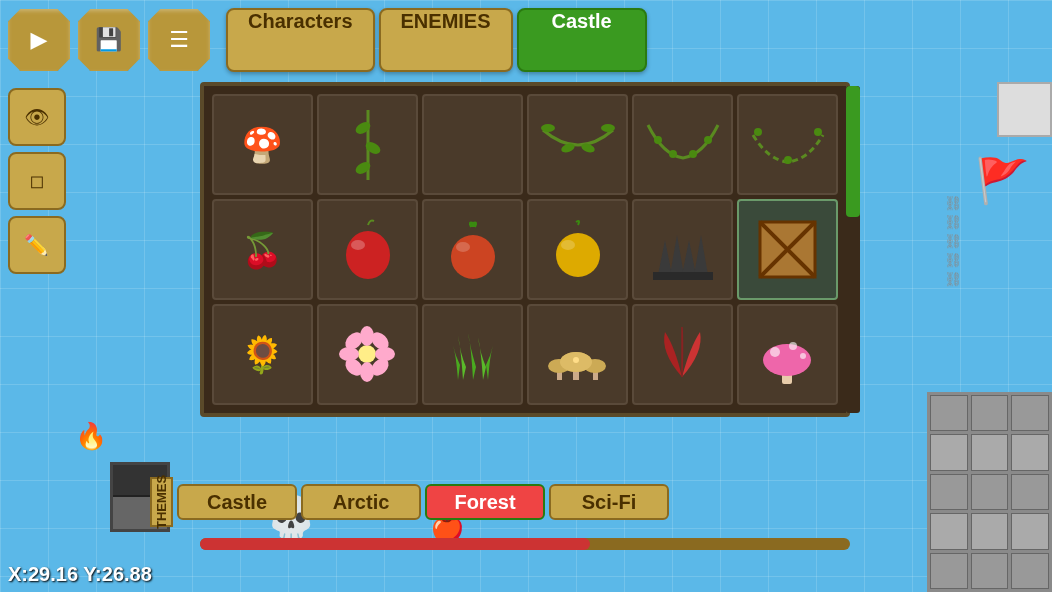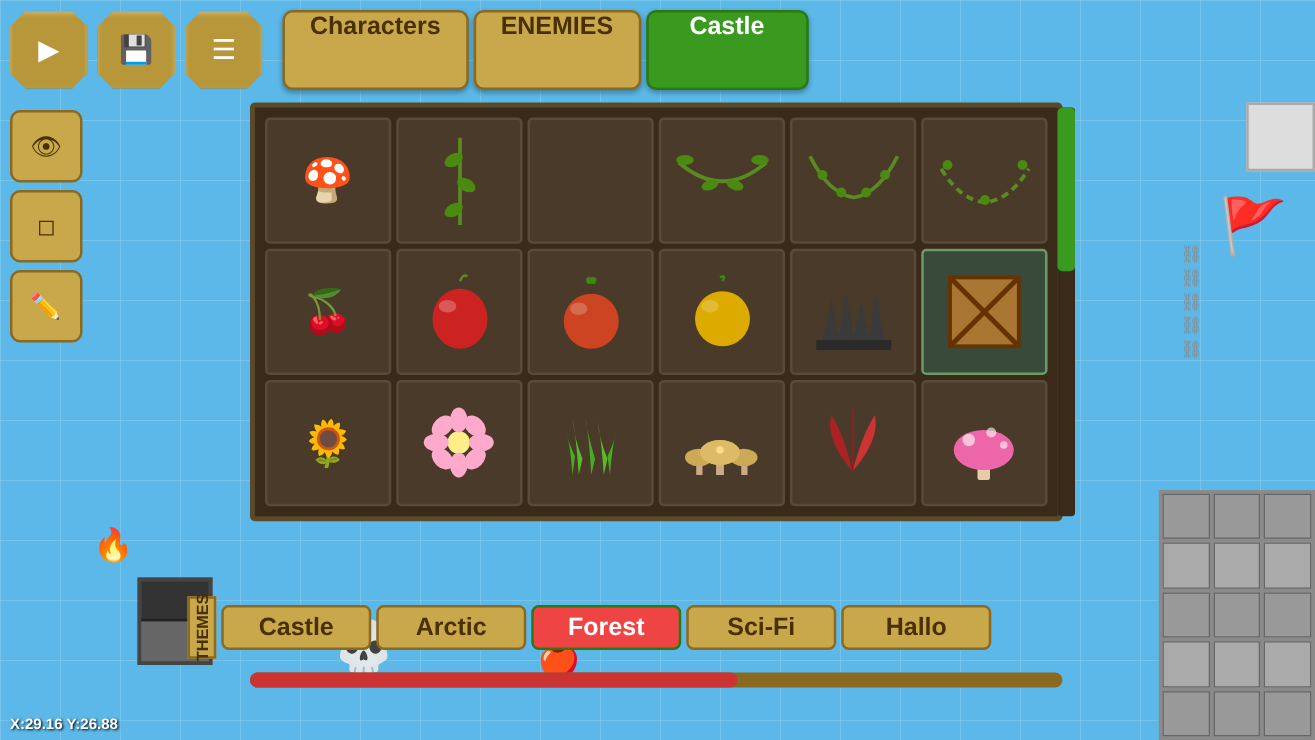--- a/index.html
+++ b/index.html
@@ -245,21 +245,21 @@
       height: 100%;
       background: #cc3333;
       border-radius: 6px;
     }
 
     
     .coords {
       position: absolute;
       bottom: 6px;
       left: 8px;
-      font-size: 12px;
+      font-size: 20px;
       color: #fff;
       font-weight: bold;
       text-shadow: 1px 1px 2px #000;
       z-index: 30;
     }
 
     
     .white-panel {
       position: absolute;
       top: 82px;
@@ -474,23 +474,20 @@
     </div>
     <div class="theme-tab">
       <span>Arctic</span>
     </div>
     <div class="theme-tab active">
       <span>Forest</span>
     </div>
     <div class="theme-tab">
       <span>Sci-Fi</span>
     </div>
-    <div class="theme-tab">
-      <span>Hallo</span>
-    </div>
   </div>
 </div>
 
 <div class="progress-bar-container">
   <div class="progress-bar-fill"></div>
 </div>
 
 <div class="coords">
   <span>X:29.16 Y:26.88</span>
 </div>

